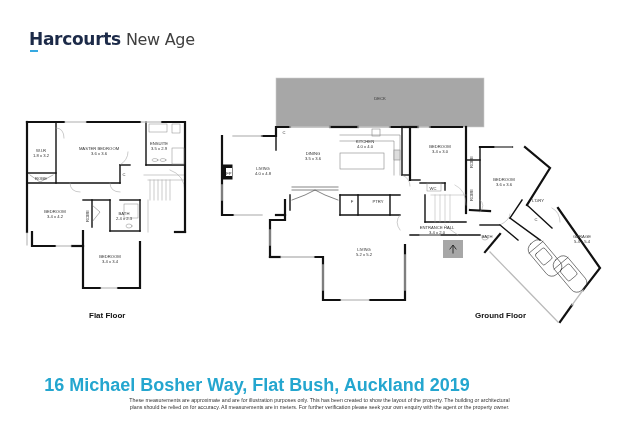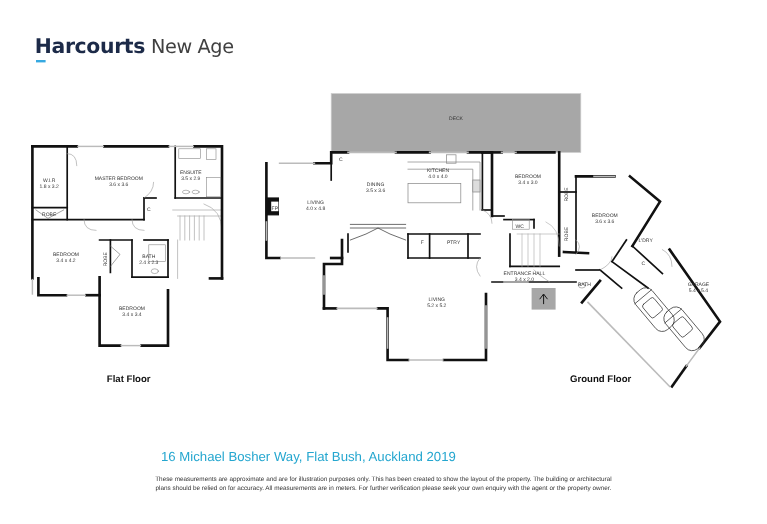--- a/index.html
+++ b/index.html
@@ -4,21 +4,21 @@
 <style>
   html, body { margin:0; padding:0; background:#ffffff; }
   body { width:639px; height:437px; position:relative; overflow:hidden; font-family:"Liberation Sans", sans-serif; }
   .logo { position:absolute; left:29px; top:29px; display:flex; align-items:baseline; gap:5px; }
   .logo-brand { font-family:"DejaVu Sans", sans-serif; font-weight:bold; font-size:17px; color:#1c2a48; letter-spacing:-0.3px; position:relative; }
   .logo-brand::after { content:""; position:absolute; left:1px; bottom:-3px; width:8px; height:2px; background:#36a9e1; }
   .logo-office { font-family:"DejaVu Sans", sans-serif; font-size:16px; color:#404040; letter-spacing:-0.3px; }
   svg.plan { position:absolute; left:0; top:0; }
   .room-label { font-family:"Liberation Sans", sans-serif; font-size:4.2px; fill:#333; text-anchor:middle; }
   .floor-label { position:absolute; font-size:8px; font-weight:bold; color:#111; }
-  .address { position:absolute; left:0; width:514px; top:375px; text-align:center; font-size:11px; font-weight:normal; color:#24a6cf; }
+  .address { position:absolute; left:0; width:514px; top:375px; text-align:center; font-size:18px; font-weight:bold; color:#24a6cf; }
   .disclaimer { position:absolute; left:0; width:639px; top:397px; text-align:center; font-size:5.3px; line-height:7px; color:#333; }
 </style>
 </head>
 <body>
 
 <div class="logo">
   <span class="logo-brand">Harcourts</span>
   <span class="logo-office">New Age</span>
 </div>
 

